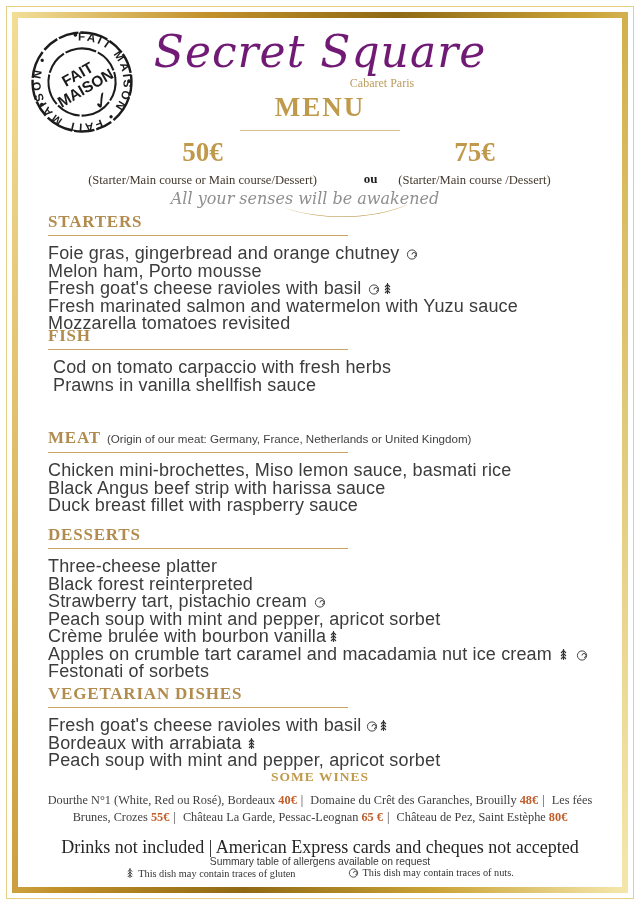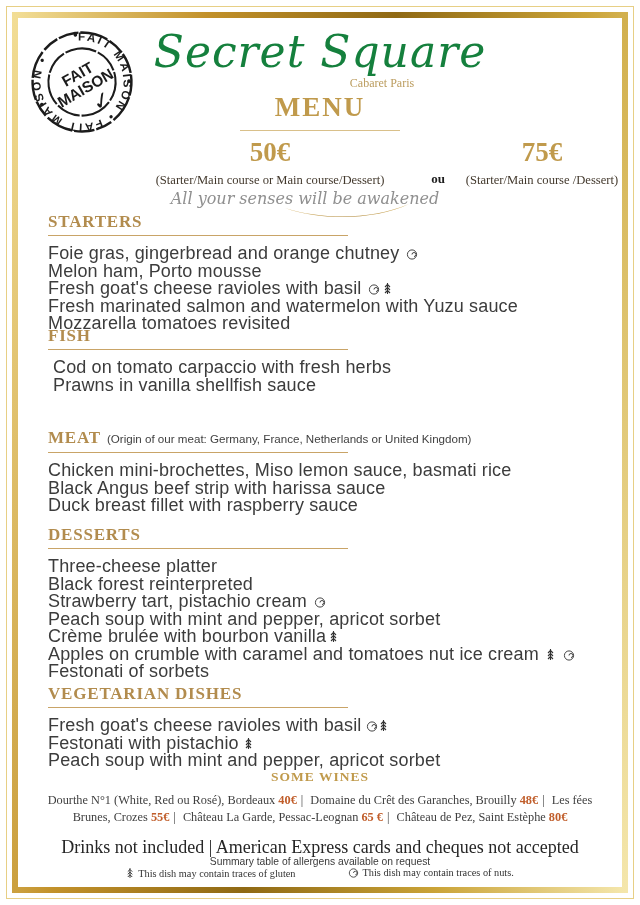--- a/index.html
+++ b/index.html
@@ -12,35 +12,35 @@
     position:absolute;inset:12px;border:6px solid #c79a2e;
     border-image:linear-gradient(100deg,#f2dd95 0%,#c2912a 25%,#8f6914 50%,#caa337 75%,#f4e6ab 100%) 1;
     pointer-events:none;
   }
   
   .stamp{position:absolute;left:26px;top:26px;width:112px;height:112px;transform:rotate(-8deg);}
   
   .brand-title{
     position:absolute;top:26px;left:0;right:0;text-align:center;
     font-family:"DejaVu Serif",serif;font-style:italic;font-weight:400;
-    font-size:44px;color:#15803d;letter-spacing:1px;
+    font-size:44px;color:#701a75;letter-spacing:1px;
   }
   .brand-sub{
     position:absolute;top:76px;left:0;right:0;text-align:center;
     transform:translateX(62px);
     font-family:"Liberation Serif",serif;font-size:12px;color:#bb9c5e;
   }
   .menu-title{
     position:absolute;top:92px;left:0;right:0;text-align:center;
     font-family:"Liberation Serif",serif;font-weight:bold;font-size:27px;
     color:#c09a4c;letter-spacing:2px;
   }
   .menu-rule{position:absolute;top:130px;left:240px;width:160px;border-top:1px solid #d9c08a;}
   
-  .price-row{position:absolute;top:138px;left:0;right:0;display:flex;justify-content:flex-end;align-items:flex-end;}
+  .price-row{position:absolute;top:138px;left:0;right:15px;display:flex;justify-content:center;align-items:flex-end;}
   .price-col{text-align:center;}
   .price-col.c1{width:300px;}
   .price-col.c2{width:196px;margin-left:-12px;}
   .price-big{font-family:"Liberation Serif",serif;font-weight:bold;font-size:27px;color:#c09a4c;line-height:1.05;}
   .price-desc{font-family:"Liberation Serif",serif;font-size:12.6px;color:#43392d;margin-top:7px;}
   .price-ou{width:36px;text-align:center;font-family:"Liberation Serif",serif;font-weight:bold;font-size:13px;color:#1d1d1d;padding-bottom:1px;}
   
   .tagline{
     position:absolute;top:189px;left:0;right:0;text-align:center;transform:translateX(-15px);
     font-family:"DejaVu Serif",serif;font-style:italic;font-size:16px;color:#8f8f8f;
@@ -177,41 +177,41 @@
     <li><span>Three-cheese platter</span></li>
     <li><span>Black forest reinterpreted</span></li>
     <li><span>Strawberry tart, pistachio cream</span><span class="ic"><svg width="12" height="11" viewBox="0 0 12 11">
             <circle cx="6" cy="5.5" r="4.6" fill="none" stroke="#444" stroke-width="1"></circle>
             <path d="M6 5.5 a2 2 0 1 1 2 2" fill="none" stroke="#444" stroke-width="1"></path>
           </svg></span></li>
     <li><span>Peach soup with mint and pepper, apricot sorbet</span></li>
     <li><span>Crème brulée with bourbon vanilla</span><span class="ic" style="margin-left:3px"><svg width="9" height="13" viewBox="0 0 9 13">
             <path d="M4.5 1 V12 M4.5 2.5 L2 5 M4.5 2.5 L7 5 M4.5 5.5 L2 8 M4.5 5.5 L7 8 M4.5 8.5 L2 11 M4.5 8.5 L7 11" fill="none" stroke="#333" stroke-width="1.1"></path>
           </svg></span></li>
-    <li><span>Apples on crumble with caramel and tomatoes nut ice cream</span><span class="ic"><svg width="9" height="13" viewBox="0 0 9 13">
+    <li><span>Apples on crumble tart caramel and macadamia nut ice cream</span><span class="ic"><svg width="9" height="13" viewBox="0 0 9 13">
             <path d="M4.5 1 V12 M4.5 2.5 L2 5 M4.5 2.5 L7 5 M4.5 5.5 L2 8 M4.5 5.5 L7 8 M4.5 8.5 L2 11 M4.5 8.5 L7 11" fill="none" stroke="#333" stroke-width="1.1"></path>
           </svg></span><span class="ic" style="margin-left:8px"><svg width="12" height="11" viewBox="0 0 12 11">
             <circle cx="6" cy="5.5" r="4.6" fill="none" stroke="#444" stroke-width="1"></circle>
             <path d="M6 5.5 a2 2 0 1 1 2 2" fill="none" stroke="#444" stroke-width="1"></path>
           </svg></span></li>
     <li><span>Festonati of sorbets</span></li>
   </ul>
 </div>
 
 <div class="section" style="top:682px">
   <div class="sec-head">VEGETARIAN DISHES</div>
   <hr class="sec-rule">
   <ul class="items">
     <li><span>Fresh goat's cheese ravioles with basil</span><span class="ic" style="margin-left:5px"><svg width="12" height="11" viewBox="0 0 12 11">
             <circle cx="6" cy="5.5" r="4.6" fill="none" stroke="#444" stroke-width="1"></circle>
             <path d="M6 5.5 a2 2 0 1 1 2 2" fill="none" stroke="#444" stroke-width="1"></path>
           </svg></span><span class="ic" style="margin-left:1px"><svg width="9" height="13" viewBox="0 0 9 13">
             <path d="M4.5 1 V12 M4.5 2.5 L2 5 M4.5 2.5 L7 5 M4.5 5.5 L2 8 M4.5 5.5 L7 8 M4.5 8.5 L2 11 M4.5 8.5 L7 11" fill="none" stroke="#333" stroke-width="1.1"></path>
           </svg></span></li>
-    <li><span>Festonati with pistachio</span><span class="ic" style="margin-left:5px"><svg width="9" height="13" viewBox="0 0 9 13">
+    <li><span>Bordeaux with arrabiata</span><span class="ic" style="margin-left:5px"><svg width="9" height="13" viewBox="0 0 9 13">
             <path d="M4.5 1 V12 M4.5 2.5 L2 5 M4.5 2.5 L7 5 M4.5 5.5 L2 8 M4.5 5.5 L7 8 M4.5 8.5 L2 11 M4.5 8.5 L7 11" fill="none" stroke="#333" stroke-width="1.1"></path>
           </svg></span></li>
     <li><span>Peach soup with mint and pepper, apricot sorbet</span></li>
   </ul>
 </div>
 
 <div class="wines">
   <div class="wines-title">SOME WINES</div>
   <div class="wines-text">
     <span>Dourthe N°1 (White, Red ou Rosé), Bordeaux</span> <span class="wine-price">40€</span><span class="wine-sep">|</span>

